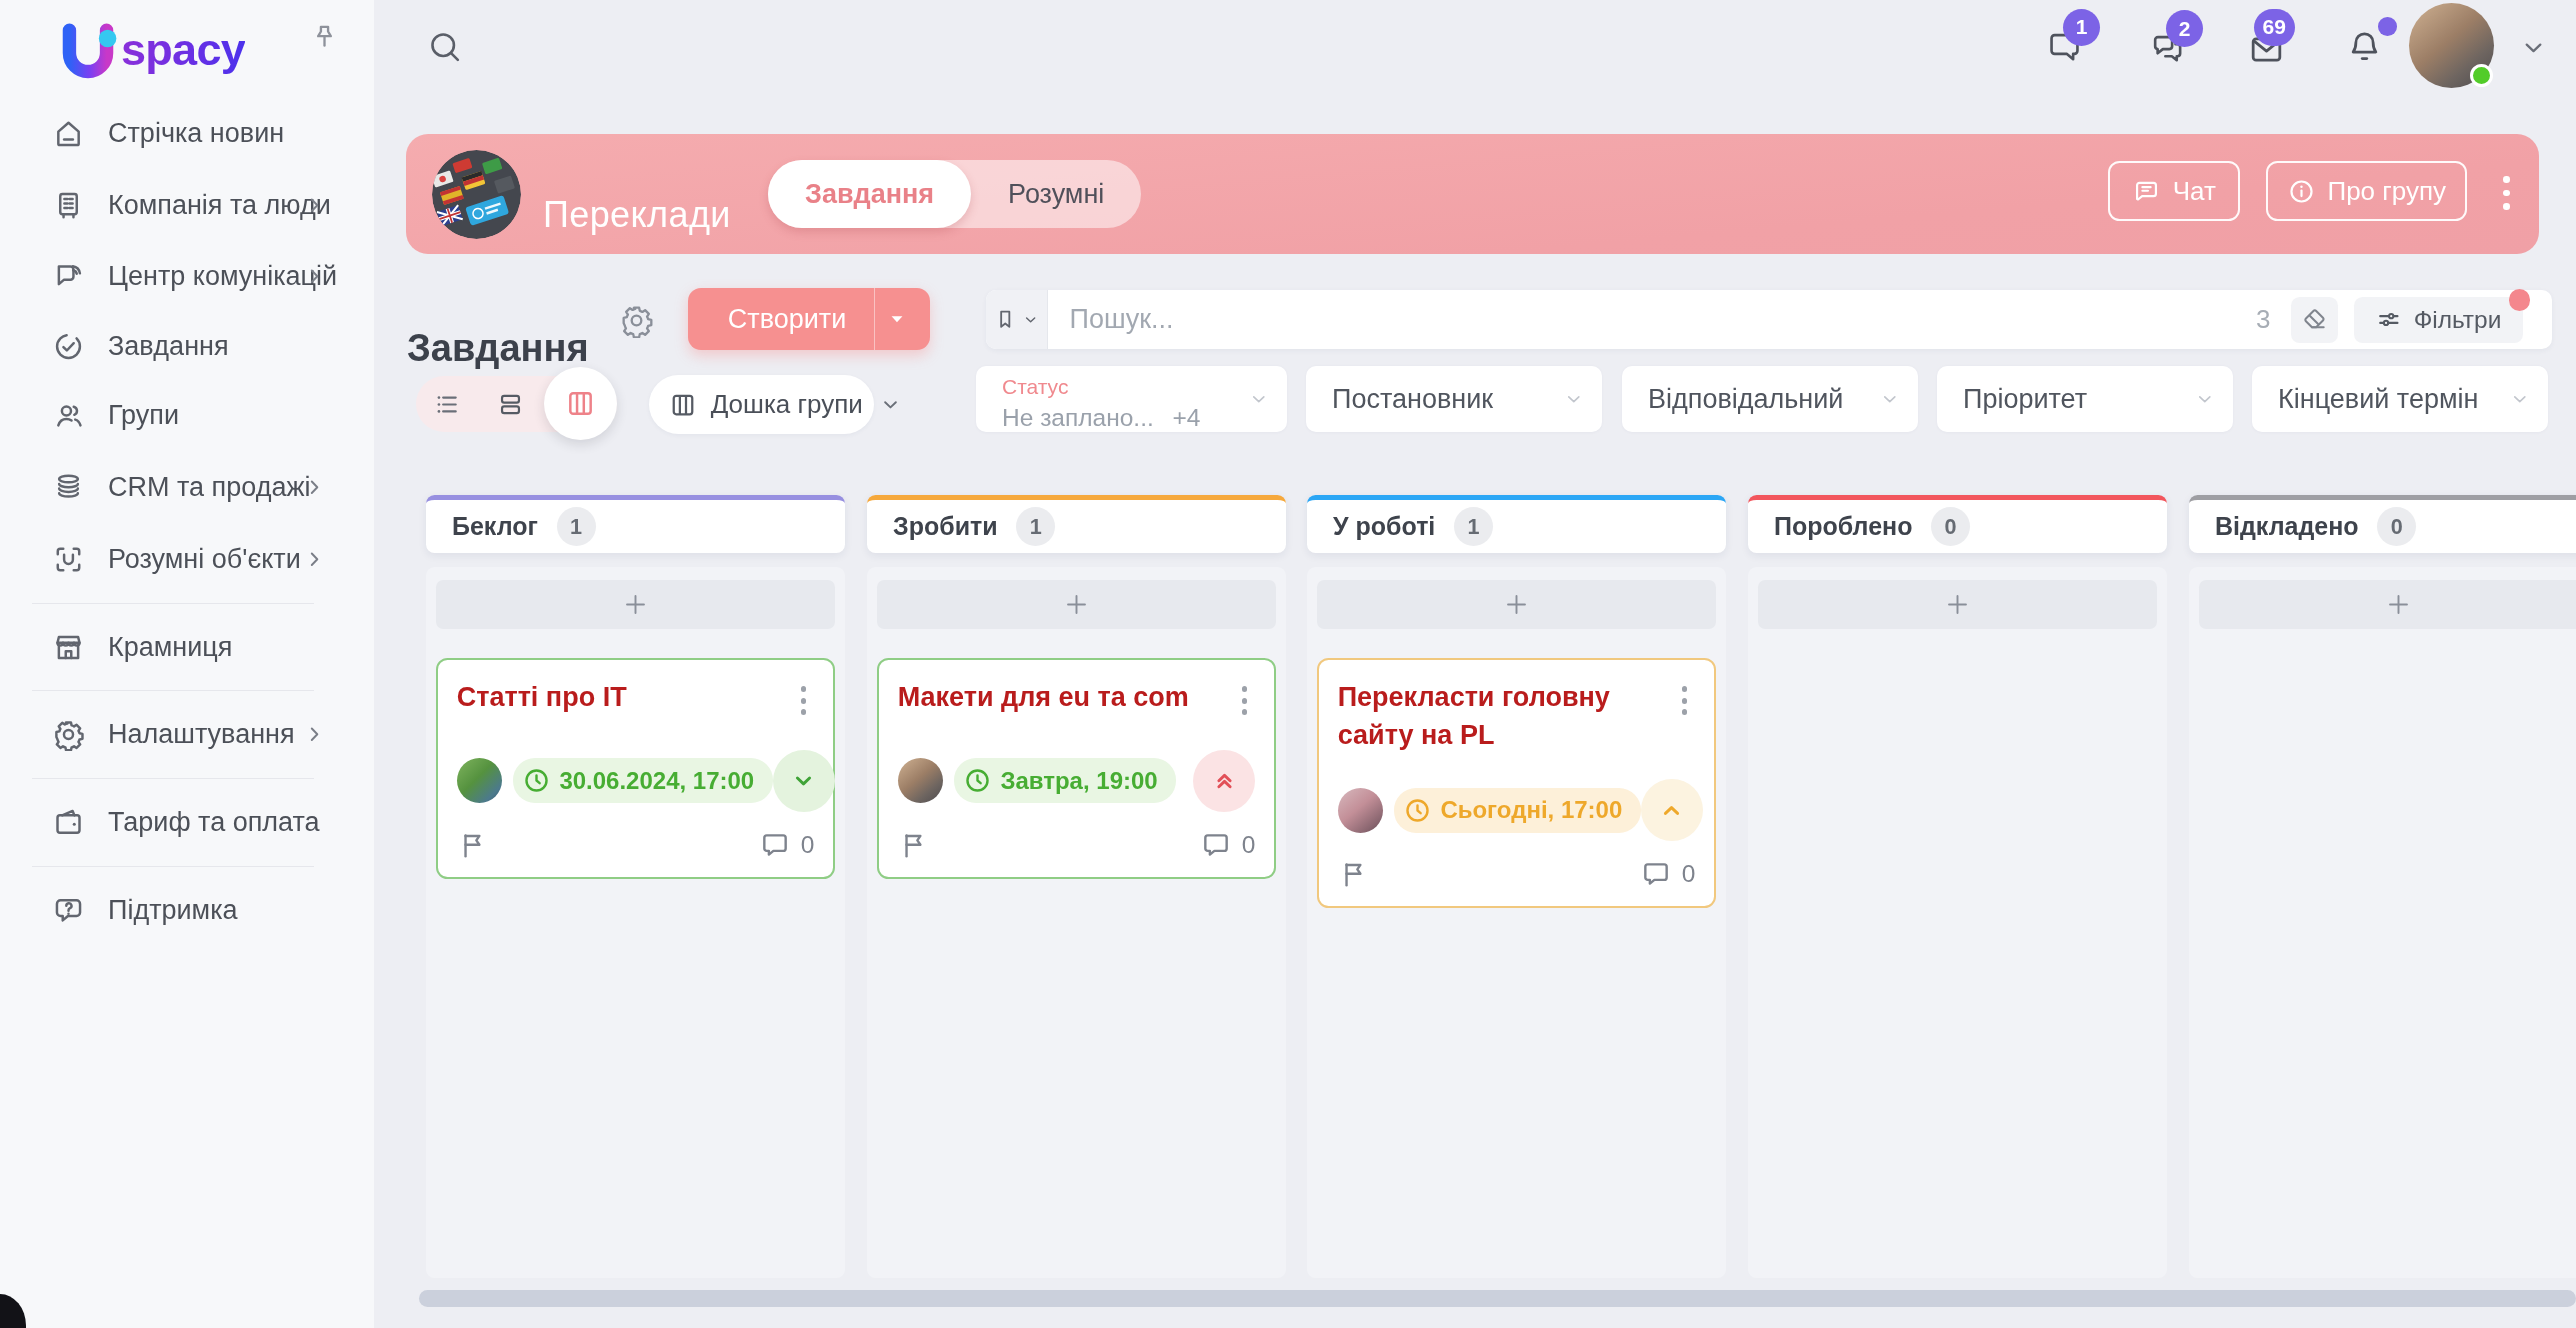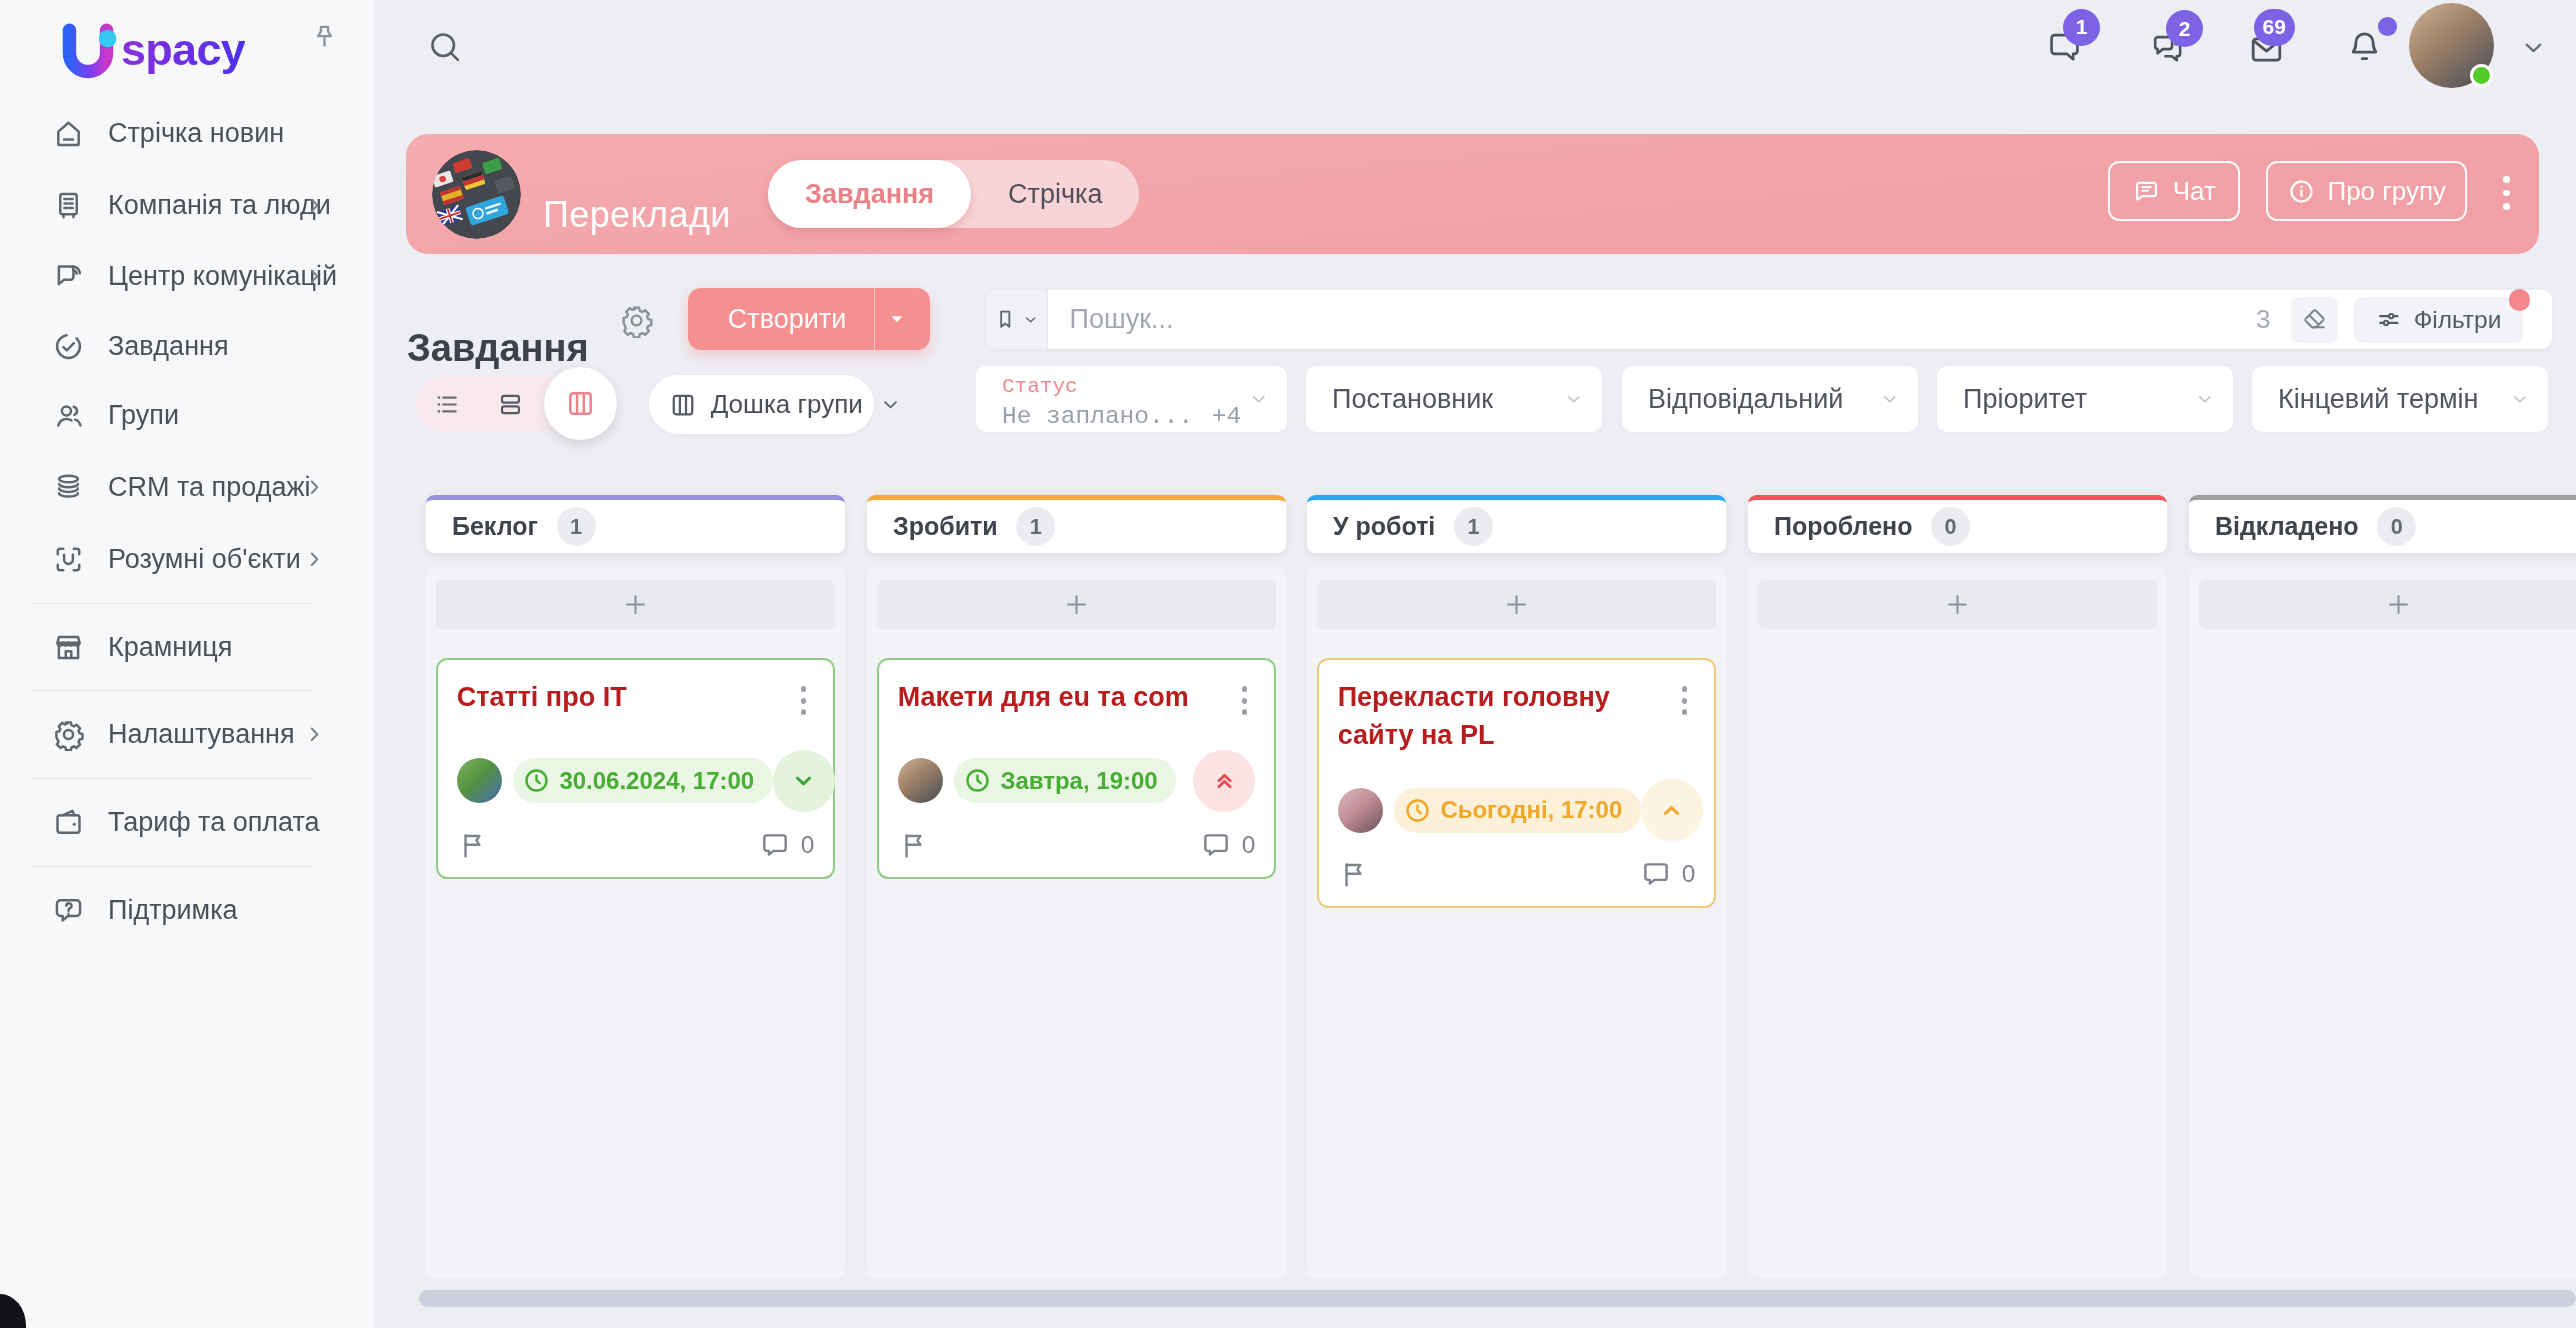--- a/index.html
+++ b/index.html
@@ -88,21 +88,21 @@
   .boardsel .blabel{font-size:26px;color:#4A4F58;font-weight:500;white-space:nowrap;}
   .boardsel .bsic{color:#565B64}
   .boardsel .bschev{color:#6A6F78;margin-left:2.9px;}
 
   
   .chip{position:absolute;top:366px;height:66px;background:#fff;border-radius:10px;cursor:pointer;
     box-shadow:0 0.7px 2.9px rgba(40,50,90,.04);box-sizing:border-box;}
   .chip .cchev{position:absolute;right:17.3px;top:50%;transform:translateY(-50%);color:#C2C6CD;}
   .chip-single{display:flex;align-items:center;padding-left:26px;}
   .chip-single .clabel{font-size:27px;color:#50555E;}
-  .chip-status{padding:8.6px 0 0 26px;font-family:Liberation Mono, monospace;}
+  .chip-status{padding:8.6px 0 0 26px;}
   .chip-status .cslabel{font-size:21px;color:#F0898E;}
   .chip-status .csvalrow{margin-top:5.8px;font-size:24.5px;color:#9AA1AB;display:flex;gap:18.7px;}
 
   
   .col{position:absolute;top:495px;width:419px;}
   .col-head{position:relative;height:58px;background:#fff;border-radius:8.6px;border-top:5.8px solid;
     box-shadow:0 2.9px 8.6px rgba(30,40,90,.07);display:flex;align-items:center;padding-left:26px;box-sizing:border-box;}
   .col-head .ctitle{font-size:25px;font-weight:700;color:#3E434C;}
   .col-head .ccount{margin-left:18.7px;width:39px;height:39px;border-radius:50%;background:#EBECEF;color:#666B73;
     font-size:21.6px;font-weight:600;display:flex;align-items:center;justify-content:center;}
@@ -399,21 +399,21 @@
           <circle cx="27" cy="42.5" r="3.4" fill="none" stroke="#fff" stroke-width="1"></circle>
           <rect x="32.5" y="40" width="11" height="1.7" fill="#fff" opacity=".92"></rect>
           <rect x="32.5" y="43.4" width="8" height="1.7" fill="#fff" opacity=".92"></rect>
         </g>
       </svg>
     </div>
     <h1 class="btitle">Переклади</h1>
 
     <div class="btabs">
       <div class="btab active">Завдання</div>
-      <div class="btab idle">Стрічка</div>
+      <div class="btab idle">Розумні</div>
     </div>
 
     <button class="bbtn" style="left:1702px;width:132px">
       <span class="ic">
         <svg width="29" height="29" viewBox="0 0 24 24" fill="none" stroke="currentColor" stroke-width="1.8" stroke-linecap="round" stroke-linejoin="round">
           <path d="M6.2 4.8h11.6a2 2 0 0 1 2 2v7a2 2 0 0 1-2 2H8.4L5 18.6l-.8-.4V6.8a2 2 0 0 1 2-2z"></path>
           <path d="M8.6 8.4h6.8M8.6 11.4h4.6"></path>
         </svg>
         </span>
       <span>Чат</span>

